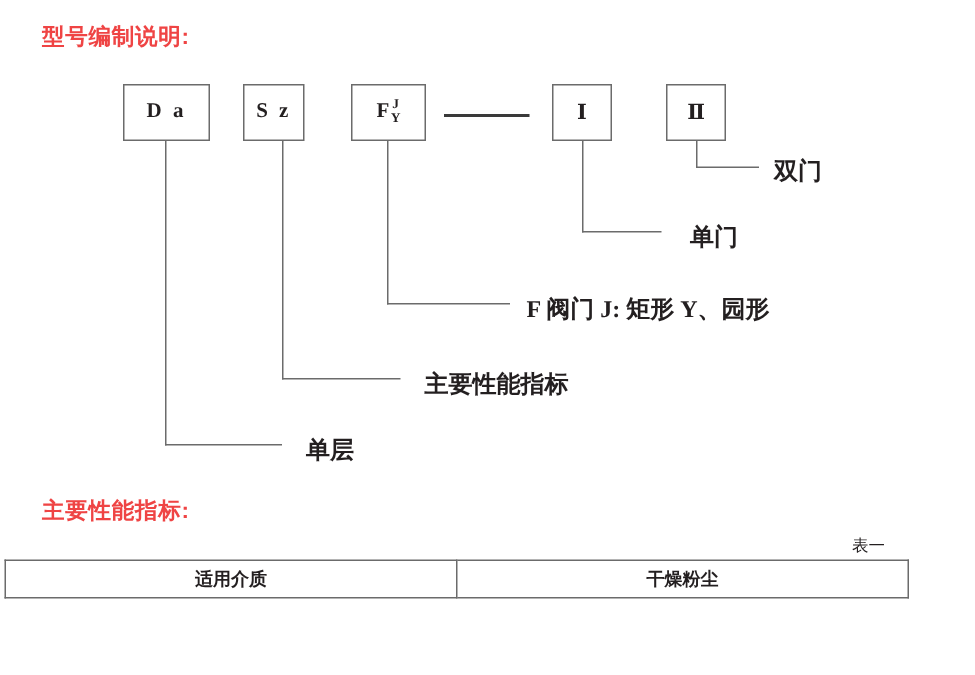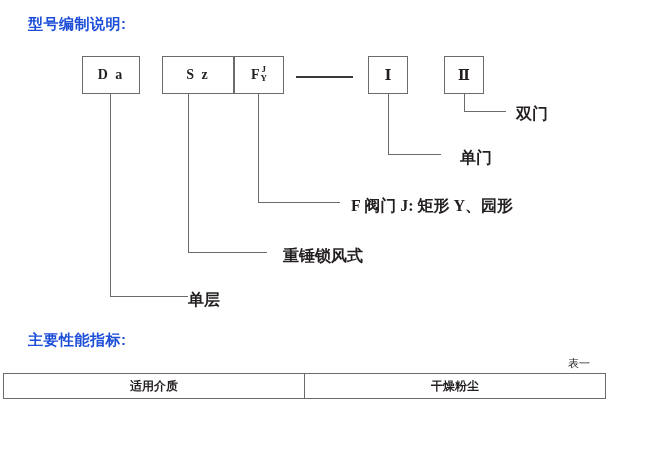--- a/index.html
+++ b/index.html
@@ -16,21 +16,21 @@
     overflow: hidden;
   }
   .page { position: absolute; left: 0; top: 0; width: 650px; height: 450px; }
 
   
   .heading {
     position: absolute;
     font-weight: bold;
     font-size: 15px;
     letter-spacing: 0.5px;
-    color: #1d4ed8;
+    color: #ef4444;
     white-space: nowrap;
   }
   #heading-model { left: 28px; top: 15px; }
   #heading-perf  { left: 28px; top: 331px; }
 
   
   .code-box {
     position: absolute;
     border: 1px solid #6b6b6b;
     background: #ffffff;
@@ -138,21 +138,21 @@
 <body>
 
 <div class="page">
 
   <div class="heading" id="heading-model">型号编制说明:</div>
 
   <div class="code-box" id="box-da" style="left:82px; top:56px; width:58px; height:38px;">
     <span class="letters">D a</span>
   </div>
 
-  <div class="code-box" id="box-sz" style="left:162px; top:56px; width:72px; height:38px;">
+  <div class="code-box" id="box-sz" style="left:162px; top:56px; width:41px; height:38px;">
     <span class="letters">S z</span>
   </div>
 
   <div class="code-box" id="box-fjy" style="left:234px; top:56px; width:50px; height:38px;">
     <span class="fbox-inner">
       <span class="f-main">F</span>
       <span class="stack">
         <span>J</span>
         <span>Y</span>
       </span>
@@ -176,25 +176,25 @@
   <div class="vline" style="left:388px; top:94px; height:61px;"></div>
   <div class="hline" style="left:388px; top:154px; width:53px;"></div>
   <div class="annot" style="left:460px; top:148px;">单门</div>
 
   <div class="vline" style="left:258px; top:94px; height:109px;"></div>
   <div class="hline" style="left:258px; top:202px; width:82px;"></div>
   <div class="annot serifed" style="left:351px; top:196px;">F 阀门 J: 矩形  Y、园形</div>
 
   <div class="vline" style="left:188px; top:94px; height:159px;"></div>
   <div class="hline" style="left:188px; top:252px; width:79px;"></div>
-  <div class="annot" style="left:283px; top:246px;">重锤锁风式</div>
+  <div class="annot" style="left:283px; top:246px;">主要性能指标</div>
 
   <div class="vline" style="left:110px; top:94px; height:203px;"></div>
   <div class="hline" style="left:110px; top:296px; width:78px;"></div>
-  <div class="annot" style="left:188px; top:290px;">单层</div>
+  <div class="annot" style="left:204px; top:290px;">单层</div>
 
   <div class="heading" id="heading-perf">主要性能指标:</div>
 
   <div id="table-caption">表一</div>
 
   <table id="perf-table">
     <tbody>
       <tr>
         <td class="col-label">适用介质</td>
         <td class="col-value">干燥粉尘</td>

